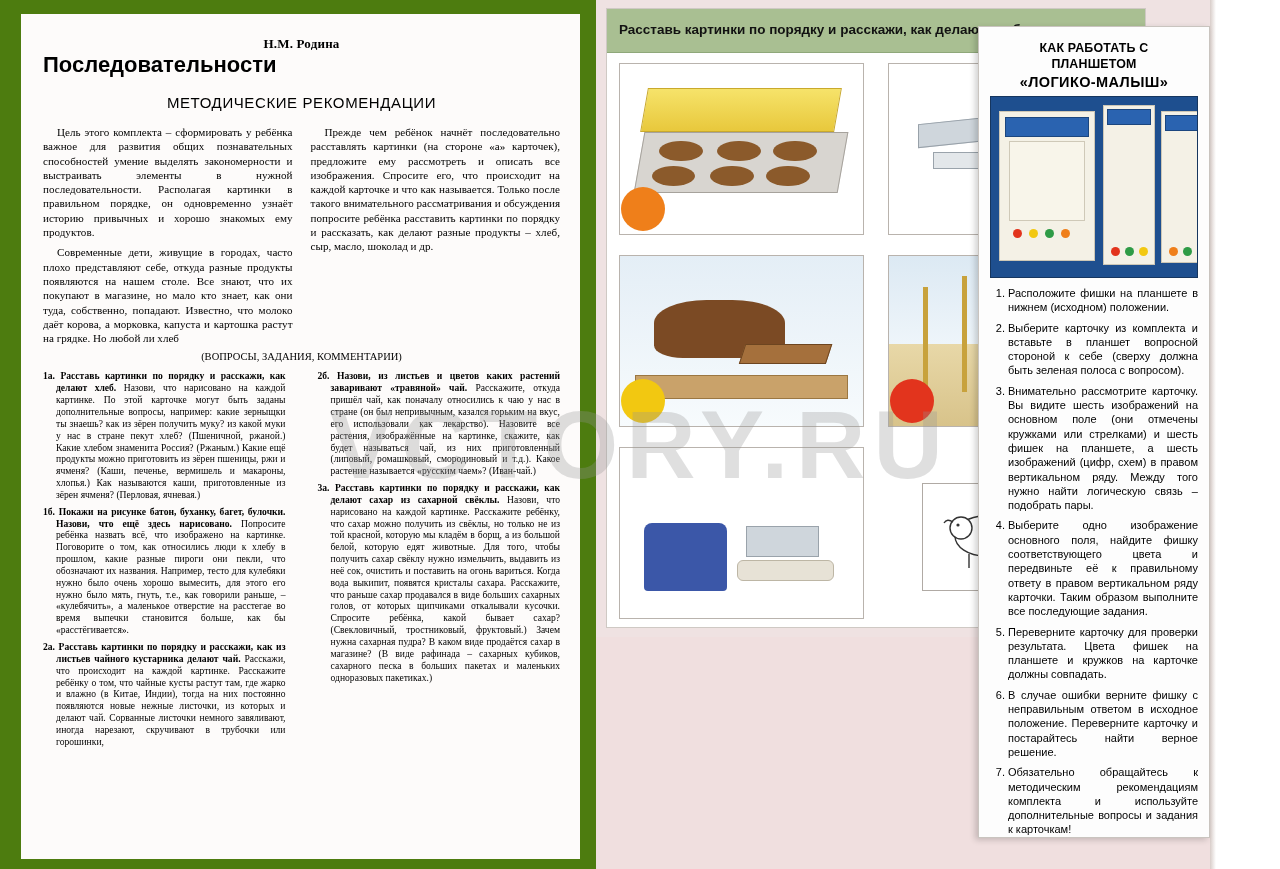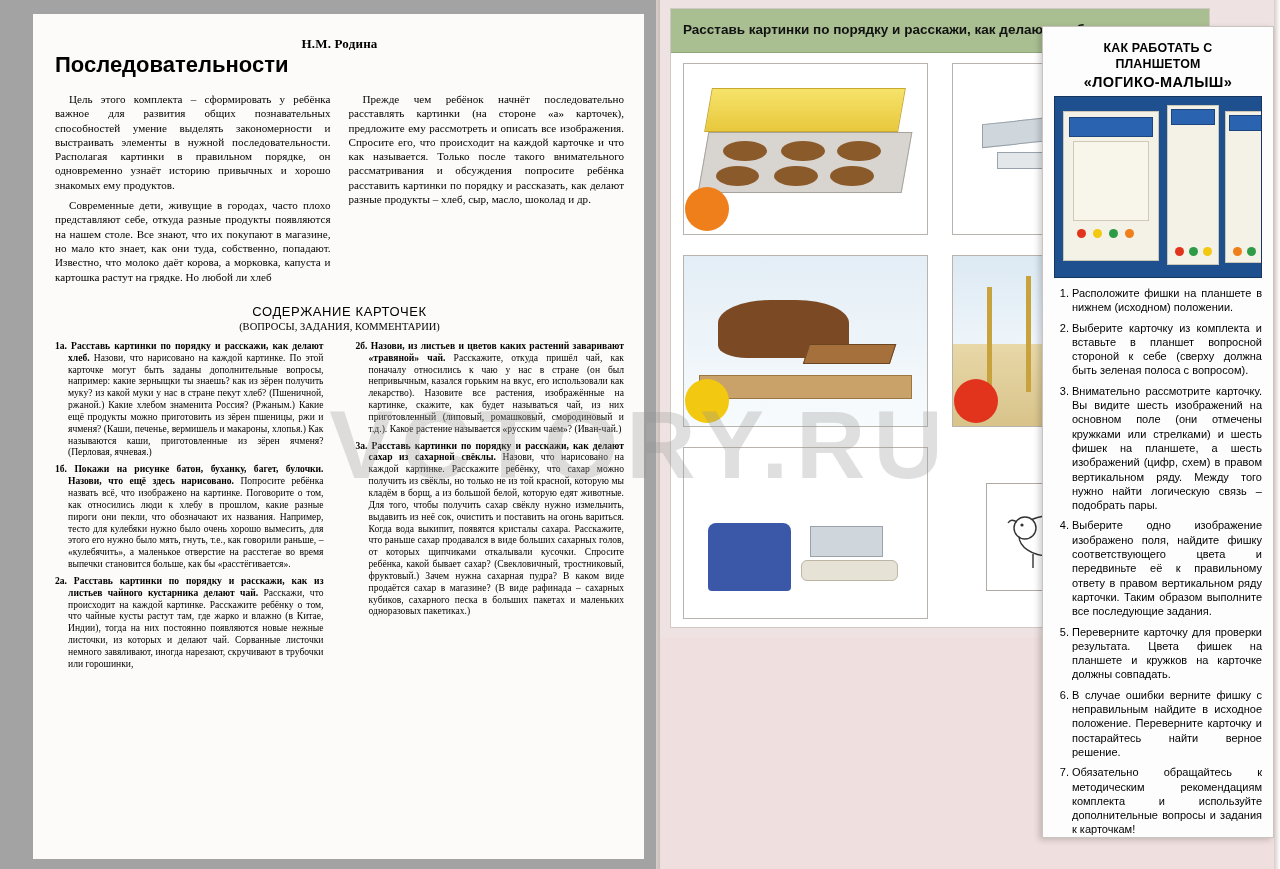--- a/index.html
+++ b/index.html
@@ -8,24 +8,24 @@
     width:1280px; height:869px;
     font-family:"Liberation Serif", serif;
     background:#ffffff;
     overflow:hidden;
     position:relative;
   }
   .page { position:absolute; inset:0; display:flex; }
 
   
   .left-page {
-    width:660px; height:869px;
-    background:#a3a3a3;
+    width:596px; height:869px;
+    background:#4d7c0f;
     position:relative;
-    padding:14px 16px 10px 33px;
+    padding:14px 16px 10px 21px;
   }
   .left-inner {
     background:#fdfbfa;
     width:100%; height:100%;
     padding:16px 20px 12px 22px;
     position:relative;
   }
   .author {
     text-align:center; font-size:13px; font-weight:bold; letter-spacing:.2px;
     margin-top:6px;
@@ -153,32 +153,32 @@
 </head>
 <body>
 
 <div class="page">
 
   <div class="left-page">
     <div class="left-inner">
 
       <div class="author">Н.М. Родина</div>
       <div class="title">Последовательности</div>
+      <div class="meth">МЕТОДИЧЕСКИЕ РЕКОМЕНДАЦИИ</div>
 
       <div class="cols">
         <div class="col">
           <p>Цель этого комплекта – сформировать у ребёнка важное для развития общих познавательных способностей умение выделять закономерности и выстраивать элементы в нужной последовательности. Располагая картинки в правильном порядке, он одновременно узнаёт историю привычных и хорошо знакомых ему продуктов.</p>
           <p>Современные дети, живущие в городах, часто плохо представляют себе, откуда разные продукты появляются на нашем столе. Все знают, что их покупают в магазине, но мало кто знает, как они туда, собственно, попадают. Известно, что молоко даёт корова, а морковка, капуста и картошка растут на грядке. Но любой ли хлеб</p>
         </div>
         <div class="col">
           <p>Прежде чем ребёнок начнёт последовательно расставлять картинки (на стороне «а» карточек), предложите ему рассмотреть и описать все изображения. Спросите его, что происходит на каждой карточке и что как называется. Только после такого внимательного рассматривания и обсуждения попросите ребёнка расставить картинки по порядку и рассказать, как делают разные продукты – хлеб, сыр, масло, шоколад и др.</p>
         </div>
       </div>
 
-      <div class="sect-head">СОДЕРЖАНИЕ КАРТОЧЕК</div>
       <div class="sect-sub">(ВОПРОСЫ, ЗАДАНИЯ, КОММЕНТАРИИ)</div>
 
       <div class="lower-cols">
         <div class="lcol">
           <p class="hang">
             <span class="num">1а.</span>
             <span class="bold">Расставь картинки по порядку и расскажи, как делают хлеб.</span><span> Назови, что нарисовано на каждой картинке. По этой карточке могут быть заданы дополнительные вопросы, например: какие зерныщки ты знаешь? как из зёрен получить муку? из какой муки у нас в стране пекут хлеб? (Пшеничной, ржаной.) Какие хлебом знаменита Россия? (Ржаным.) Какие ещё продукты можно приготовить из зёрен пшеницы, ржи и ячменя? (Каши, печенье, вермишель и макароны, хлопья.) Как называются каши, приготовленные из зёрен ячменя? (Перловая, ячневая.)</span>
           </p>
           <p class="hang">
             <span class="num">1б.</span>
@@ -311,23 +311,23 @@
         <div class="chip" style="left:148px;top:150px;background:#f2c811;"></div>
         <div class="chip" style="left:178px;top:150px;background:#ef7f1a;"></div>
         <div class="chip" style="left:192px;top:150px;background:#2e9b46;"></div>
         <div class="chip" style="left:206px;top:150px;background:#e2341d;"></div>
       </div>
 
       <ol>
         <li>Расположите фишки на планшете в нижнем (исходном) положении.</li>
         <li>Выберите карточку из комплекта и вставьте в планшет вопросной стороной к себе (сверху должна быть зеленая полоса с вопросом).</li>
         <li>Внимательно рассмотрите карточку. Вы видите шесть изображений на основном поле (они отмечены кружками или стрелками) и шесть фишек на планшете, а шесть изображений (цифр, схем) в правом вертикальном ряду. Между того нужно найти логическую связь – подобрать пары.</li>
-        <li>Выберите одно изображение изображено поля, найдите фишку соответствующего цвета и передвиньте её к правильному ответу в правом вертикальном ряду карточки. Таким образом выполните все последующие задания.</li>
+        <li>Выберите одно изображение основного поля, найдите фишку соответствующего цвета и передвиньте её к правильному ответу в правом вертикальном ряду карточки. Таким образом выполните все последующие задания.</li>
         <li>Переверните карточку для проверки результата. Цвета фишек на планшете и кружков на карточке должны совпадать.</li>
-        <li>В случае ошибки верните фишку с неправильным найдите в исходное положение. Переверните карточку и постарайтесь найти верное решение.</li>
+        <li>В случае ошибки верните фишку с неправильным ответом в исходное положение. Переверните карточку и постарайтесь найти верное решение.</li>
         <li>Обязательно обращайтесь к методическим рекомендациям комплекта и используйте дополнительные вопросы и задания к карточкам!</li>
       </ol>
     </div>
 
     <div class="edge"></div>
   </div>
 
   <div class="watermark">VCTORY.RU</div>
 </div>
 

